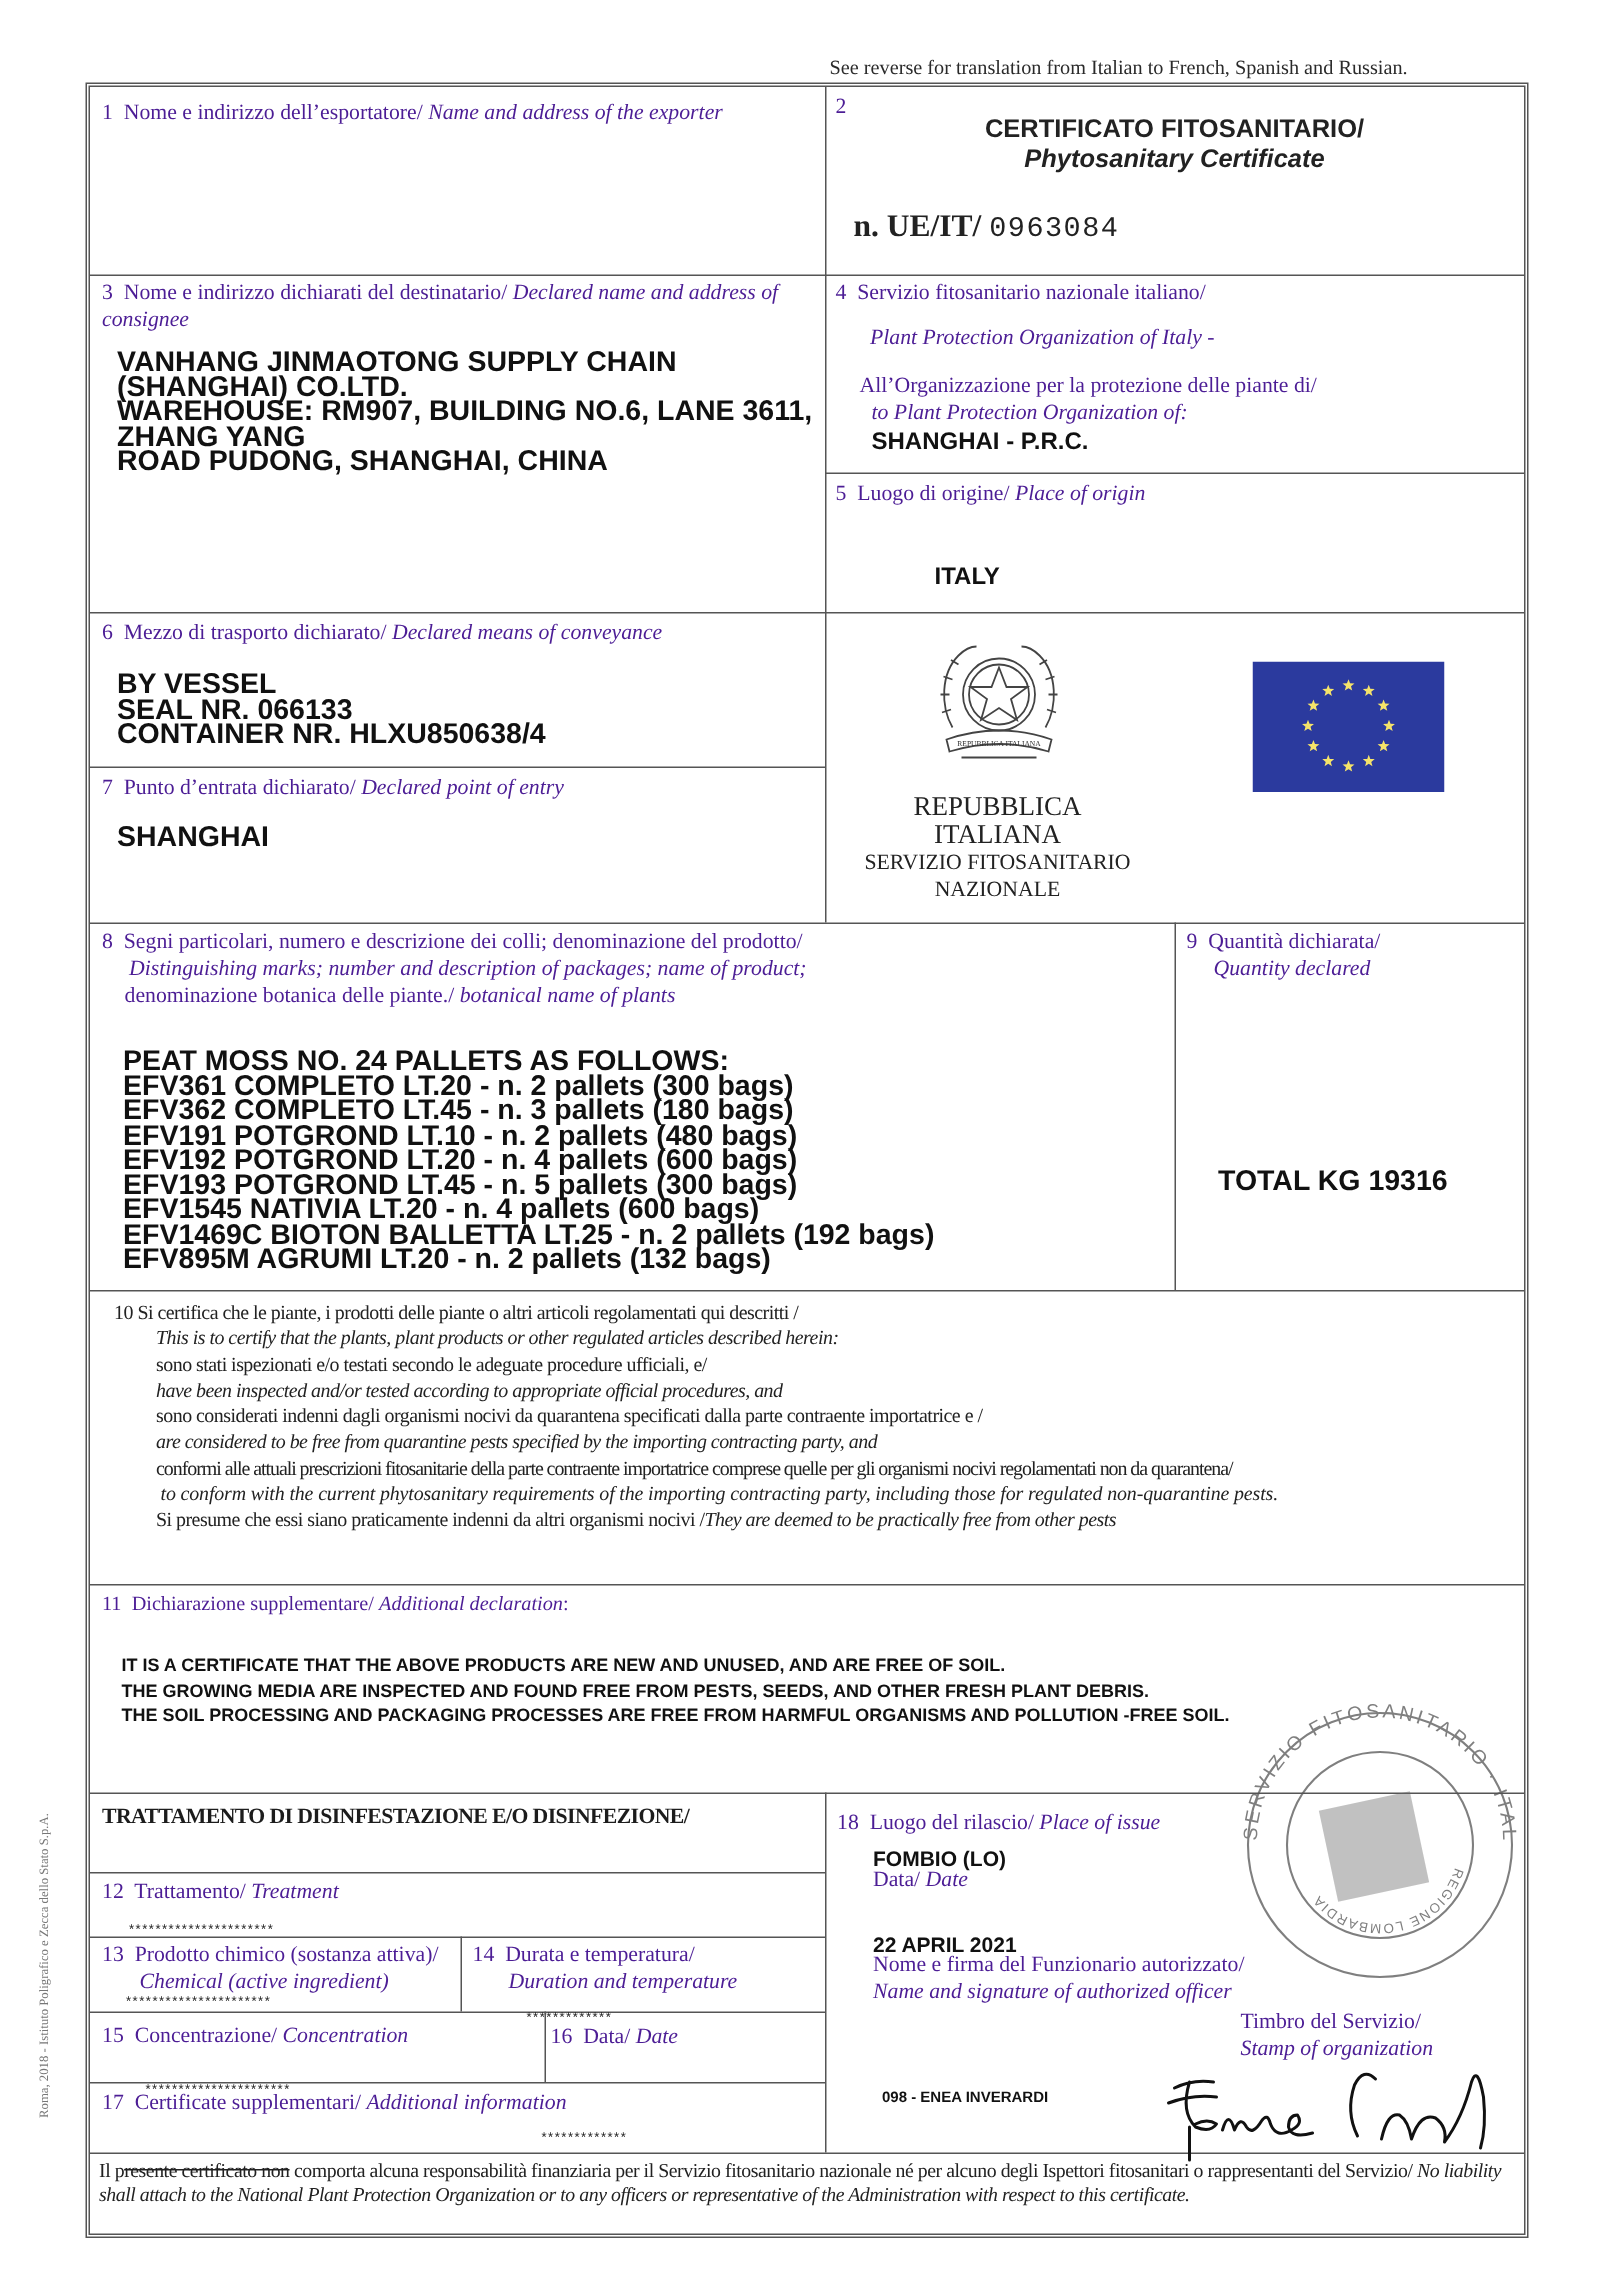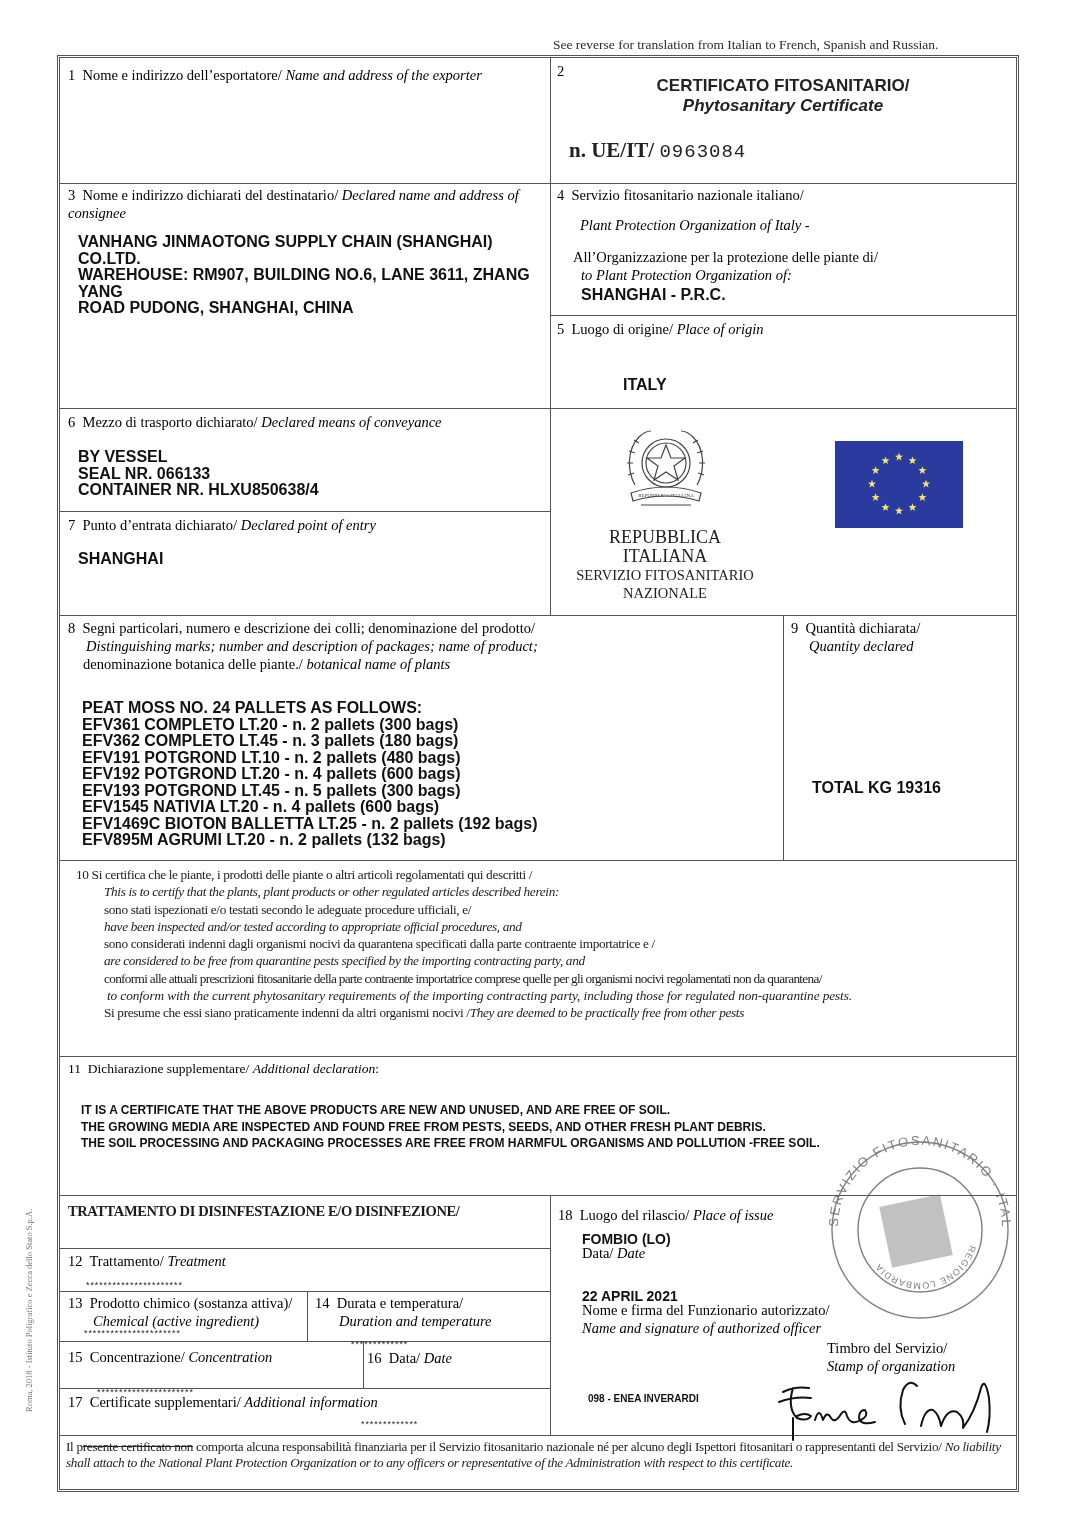--- a/index.html
+++ b/index.html
@@ -21,22 +21,22 @@
   }
 
   #frame {
     position: absolute; left: 57px; top: 55px; width: 962px; height: 1437px;
     border: 3px double #555; box-sizing: border-box;
   }
   .cell { position: absolute; box-sizing: border-box; }
   .hl { position: absolute; height: 0; border-top: 1.5px solid #555; }
   .vl { position: absolute; width: 0; border-left: 1.5px solid #555; }
 
-  .lbl { font-size: 14.5px; line-height: 18px; color: #000000; }
-  .val { font-family: "Liberation Sans", "DejaVu Sans", sans-serif; font-weight: bold; font-size: 16px; line-height: 16.5px; color: #111; }
+  .lbl { font-size: 14.5px; line-height: 18px; color: #4c1d95; }
+  .val { font-family: "Liberation Sans", "DejaVu Sans", sans-serif; font-weight: bold; font-size: 19px; line-height: 16.5px; color: #111; }
 
   #title-main { font-family: "Liberation Sans", sans-serif; font-weight: bold; font-size: 17px; text-align: center; color: #222; }
   #title-sub { font-family: "Liberation Sans", sans-serif; font-weight: bold; font-style: italic; font-size: 17px; text-align: center; color: #222; }
   #cert-no { font-size: 21px; font-weight: bold; color: #222; }
   #cert-no .num { font-family: "Liberation Mono", monospace; font-weight: normal; font-size: 19px; letter-spacing: 1px; text-align: right; }
 
   .emblem-text { text-align: center; font-size: 18px; line-height: 19px; color: #222; }
   .emblem-small { text-align: center; font-size: 14.5px; line-height: 18px; color: #222; }
 
   .cond { font-size: 13.3px; line-height: 17.3px; color: #222; letter-spacing: -0.35px; }

